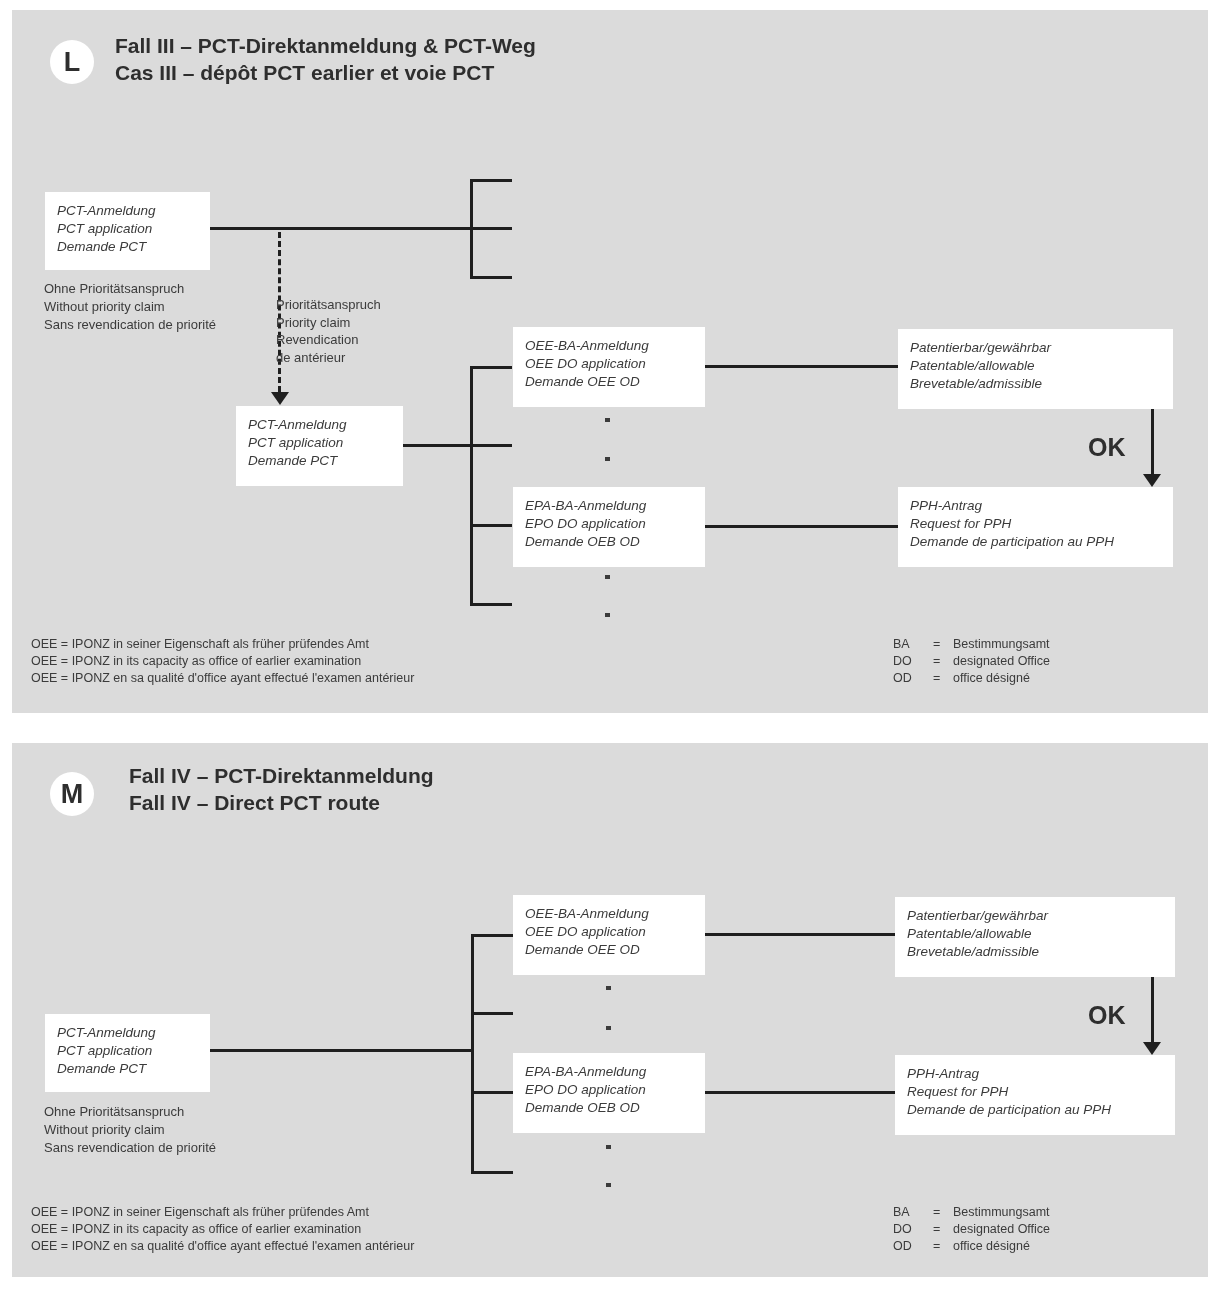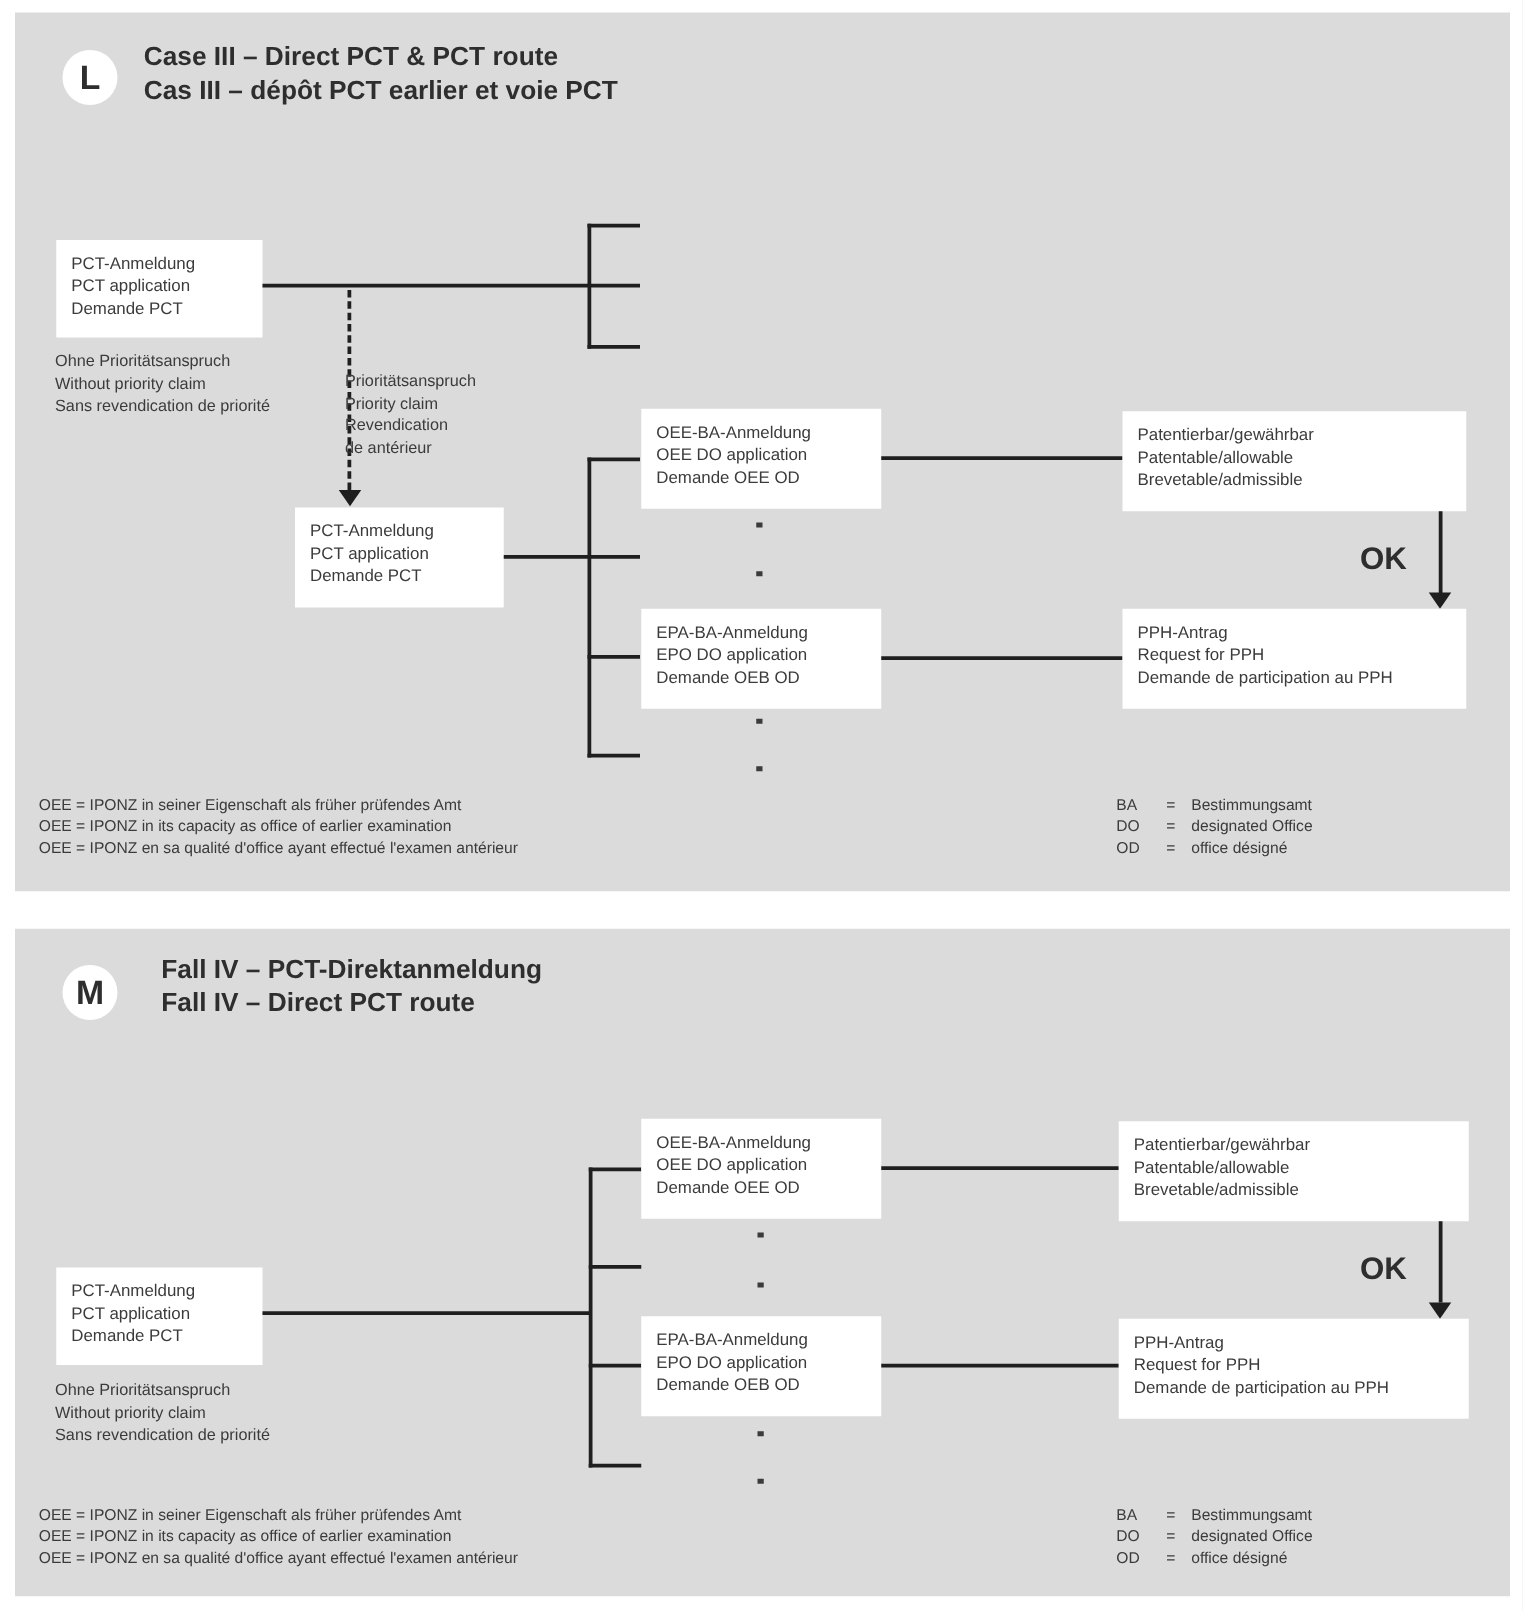--- a/index.html
+++ b/index.html
@@ -3,42 +3,42 @@
 <meta charset="utf-8">
 <style>
   html,body{margin:0;padding:0;background:#ffffff;}
   body{width:1218px;height:1289px;position:relative;font-family:"Liberation Sans",sans-serif;}
   .panel{position:absolute;background:#dbdbdb;}
   .badge{position:absolute;width:44px;height:44px;border-radius:50%;background:#ffffff;
          display:flex;align-items:center;justify-content:center;font-weight:bold;
          font-size:27px;color:#2e2e2e;}
   .title{position:absolute;font-weight:bold;font-size:21px;line-height:27px;color:#2e2e2e;white-space:nowrap;}
   .box{position:absolute;background:#ffffff;color:#3b3b3b;font-size:13.5px;line-height:18px;
-       padding:10px 12px;box-sizing:border-box;white-space:nowrap;}
+       padding:10px 12px;box-sizing:border-box;white-space:nowrap;font-style:italic;}
   .note{position:absolute;color:#3b3b3b;font-size:13px;line-height:18px;white-space:nowrap;}
   .plabel{position:absolute;color:#3b3b3b;font-size:13px;line-height:17.5px;white-space:nowrap;}
   .hline{position:absolute;height:3px;background:#1f1f1f;}
   .vline{position:absolute;width:3px;background:#1f1f1f;}
   .vdash{position:absolute;width:0;border-left:3px dashed #1f1f1f;}
   .ahead{position:absolute;width:0;height:0;border-left:9px solid transparent;
          border-right:9px solid transparent;border-top:13px solid #1f1f1f;}
   .dot{position:absolute;width:5px;height:4px;background:#3b3b3b;}
   .ok{position:absolute;font-weight:bold;font-size:25px;color:#2e2e2e;}
   .foot{position:absolute;color:#3b3b3b;font-size:12.5px;line-height:17px;white-space:nowrap;}
   .legend{position:absolute;display:grid;grid-template-columns:40px 20px auto;
           color:#3b3b3b;font-size:12.5px;line-height:17px;white-space:nowrap;}
 </style>
 </head>
 <body>
 
 <div class="panel" style="left:12px;top:10px;width:1196px;height:703px;"></div>
 
 <div class="badge" style="left:50px;top:40px;">L</div>
 <div class="title" style="left:115px;top:32px;">
-    <div>Case III – Direct PCT &amp; PCT route</div>
+    <div>Fall III – PCT-Direktanmeldung &amp; PCT-Weg</div>
     <div>Cas III – dépôt PCT earlier et voie PCT</div>
   </div>
 
 <div class="box" style="left:45px;top:192px;width:165px;height:78px;">
     <div>PCT-Anmeldung</div>
     <div>PCT application</div>
     <div>Demande PCT</div>
   </div>
 <div class="note" style="left:44px;top:280px;">
     <div>Ohne Prioritätsanspruch</div>

